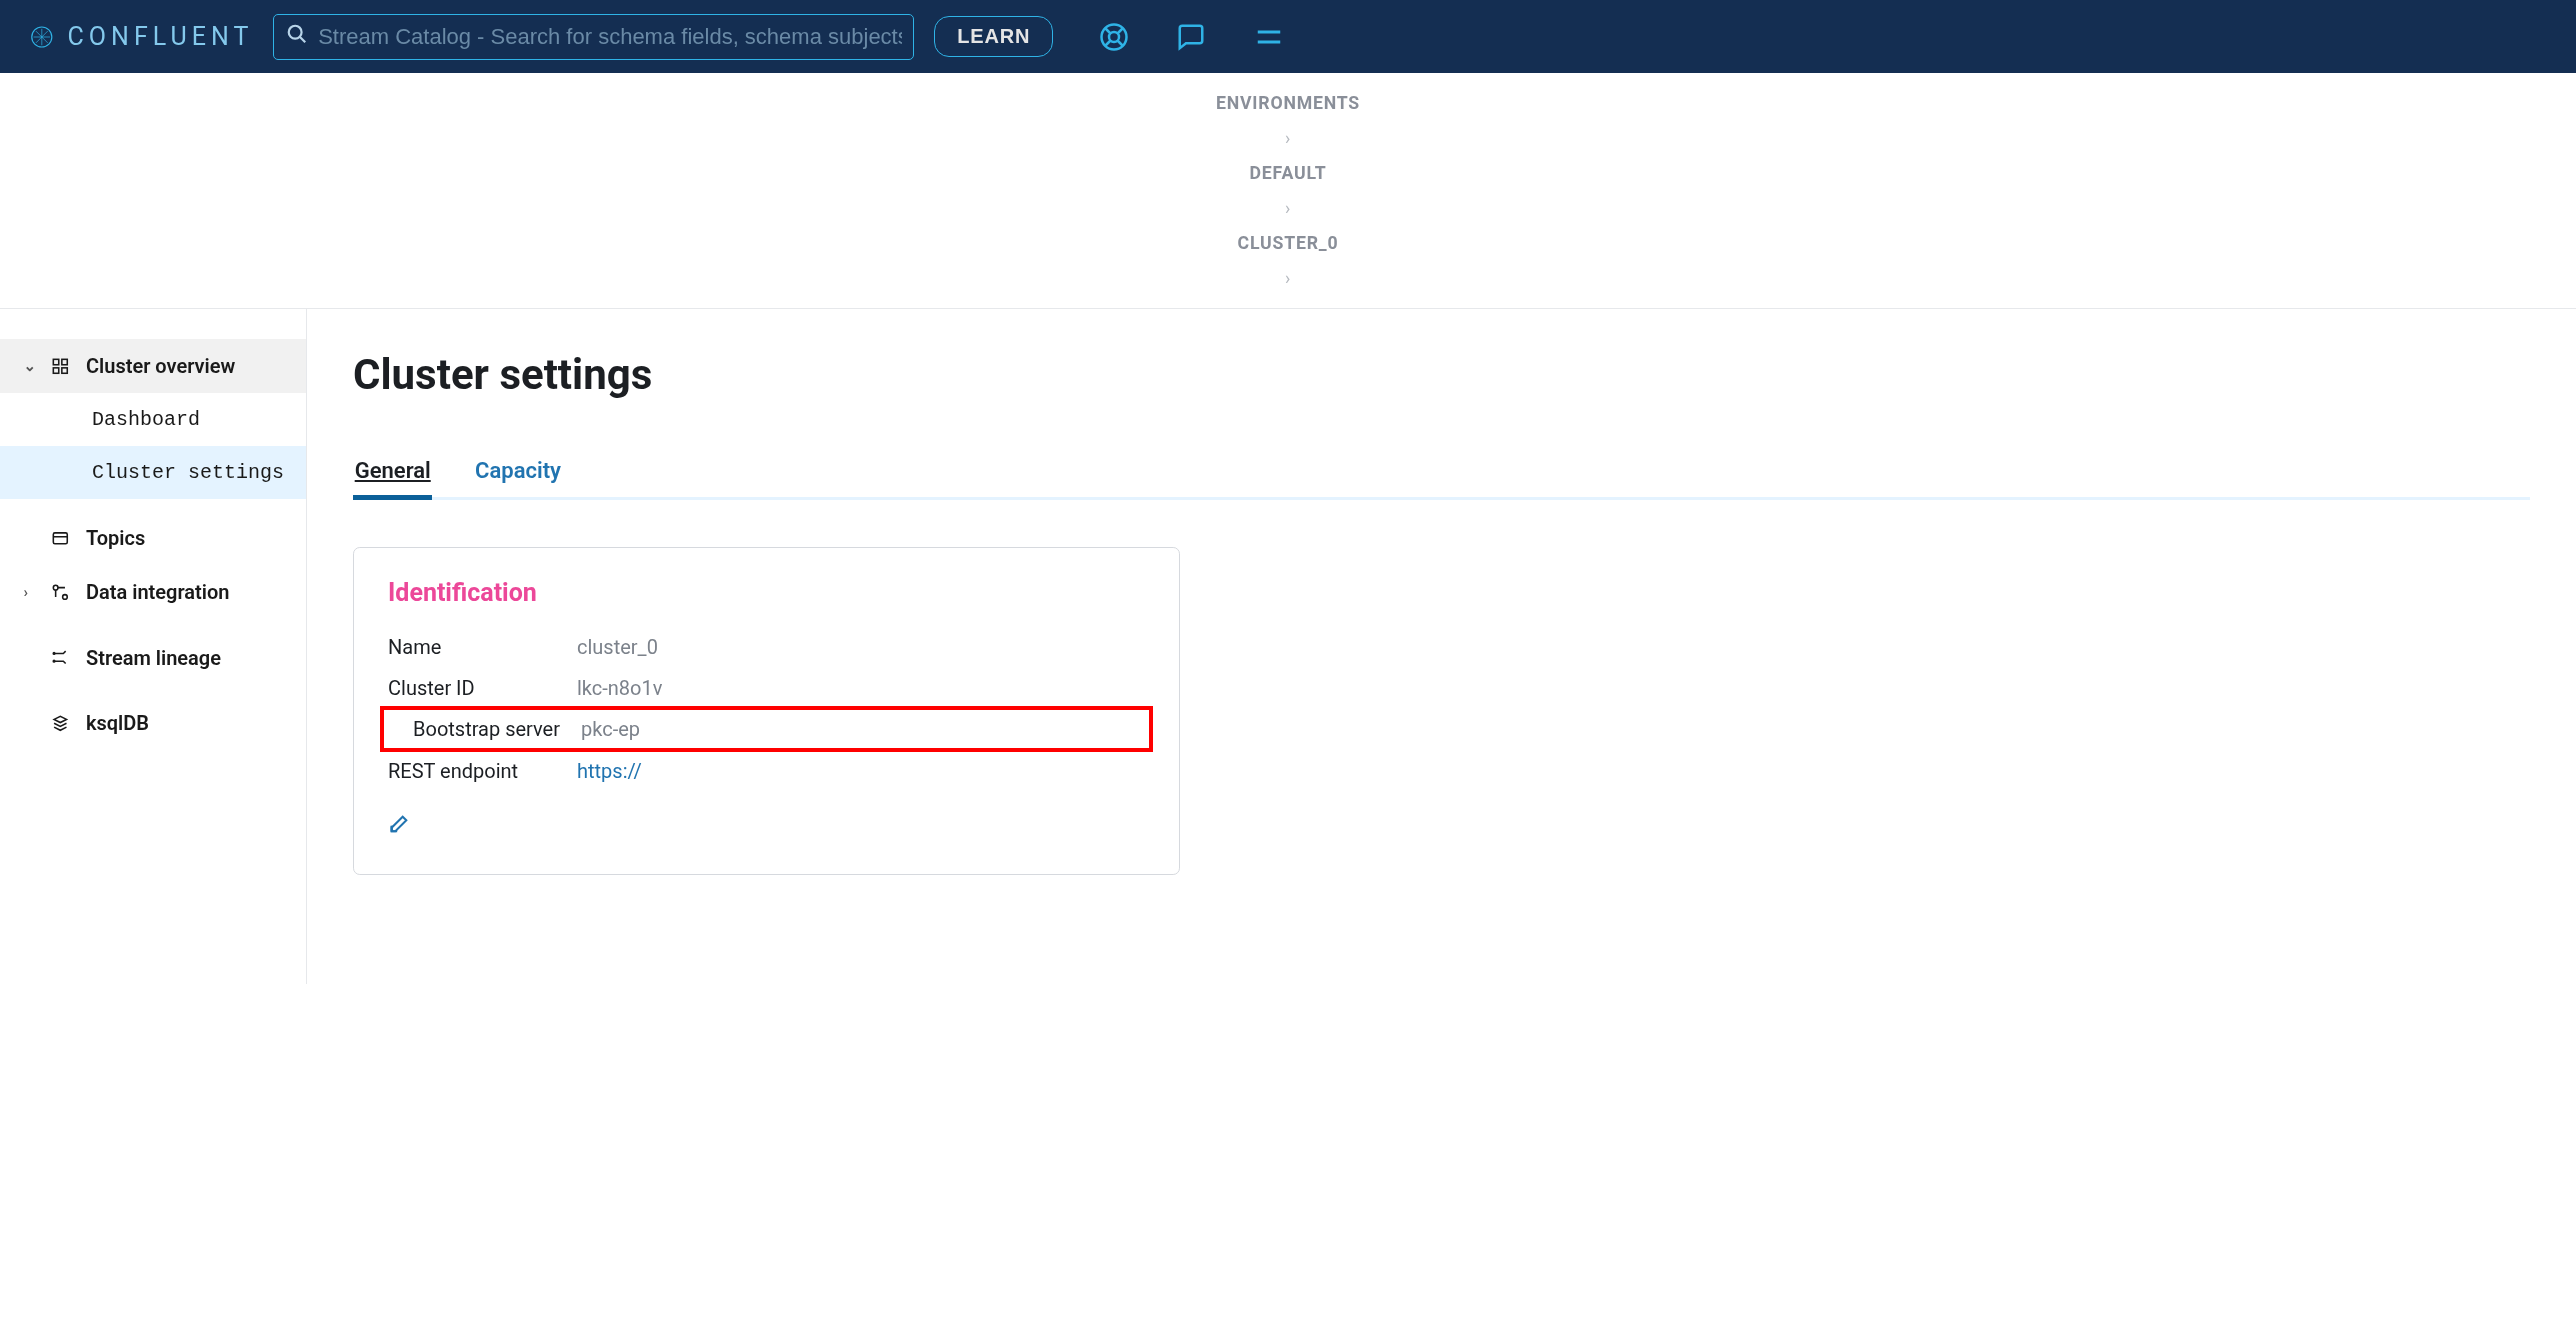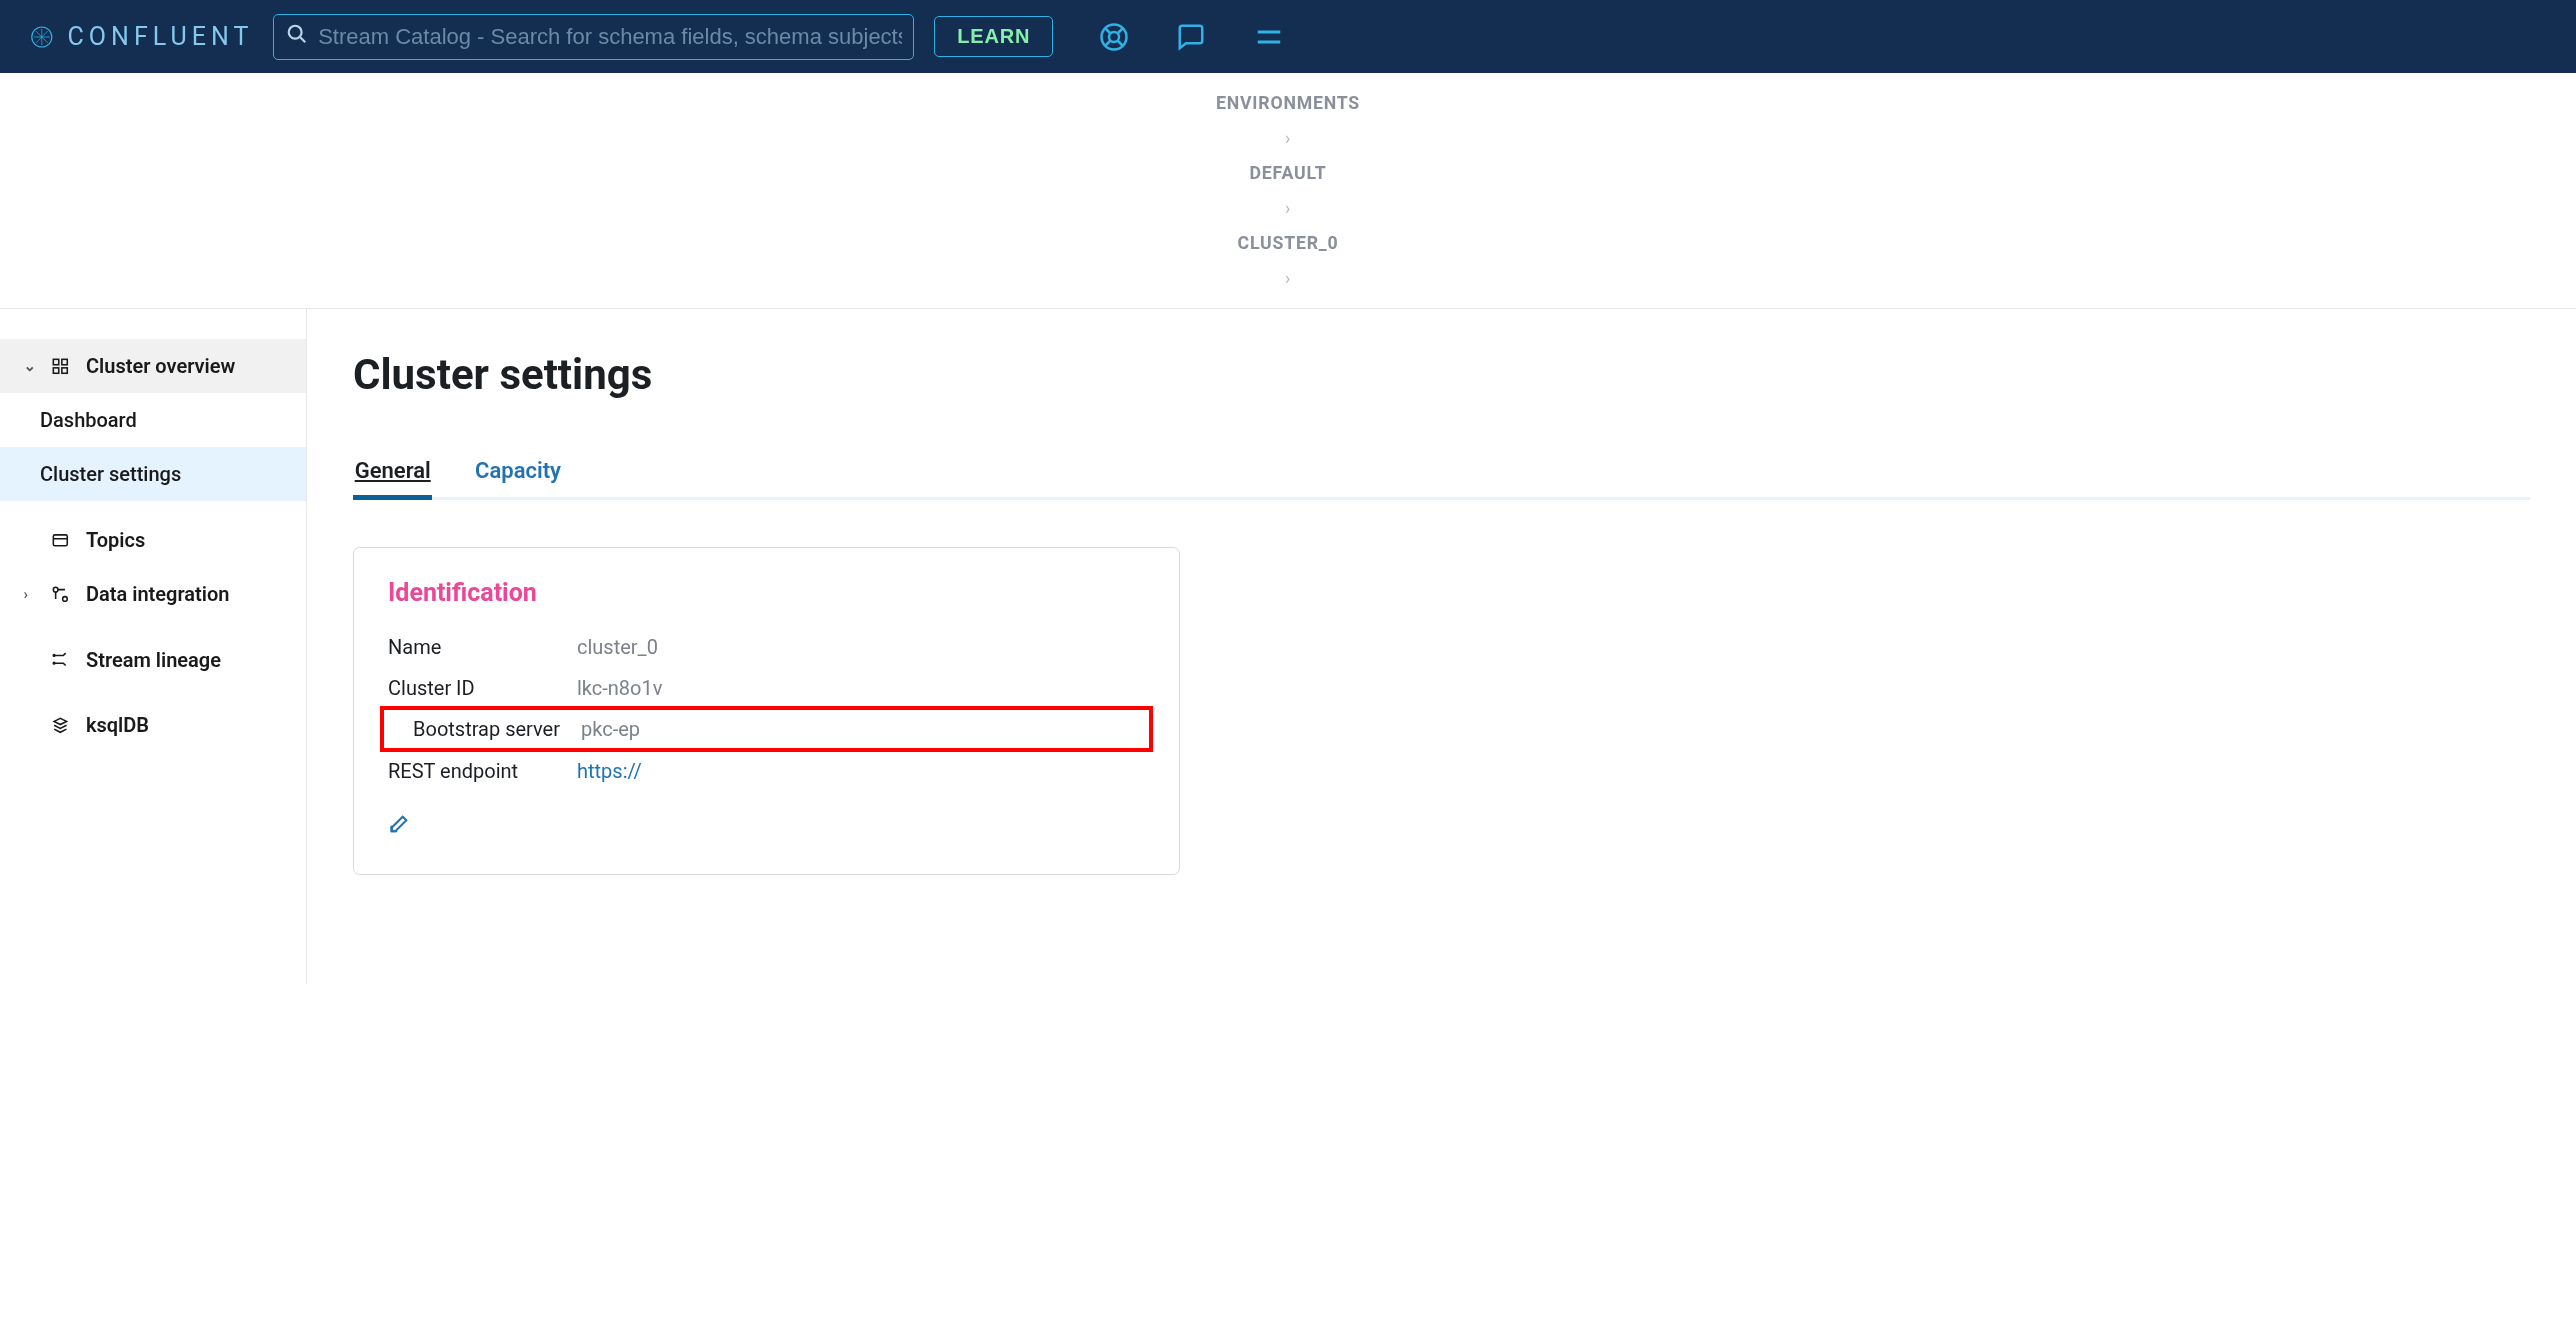--- a/index.html
+++ b/index.html
@@ -32,22 +32,22 @@
     border: none;
     outline: none;
     background: transparent;
     color: #e6f2fa;
     font-size: 22px;
   }
   .search-wrap input::placeholder { color: #6a8aa6; }
   .search-icon { margin-right: 10px; color: #b8d4e9; }
   .learn-btn {
     border: 1.7px solid #2fb3e6;
-    color: #86efac;
-    border-radius: 5px;
+    color: #e5e5e5;
+    border-radius: 15px;
     padding: 8.4px 22px;
     font-weight: 700;
     font-size: 20px;
     background: transparent;
     cursor: pointer;
     letter-spacing: 0.8px;
   }
   .header-icon {
     width: 34px; height: 34px;
     display: flex; align-items: center; justify-content: center;
@@ -81,21 +81,21 @@
   .nav-item {
     display: flex;
     align-items: center;
     gap: 13.5px;
     padding: 15px 20px 15px 23.6px;
     font-size: 20px;
     font-weight: 600;
     color: #1a1a1a;
     cursor: pointer;
   }
-  .nav-item.sub { padding-left: 40px; font-weight: 500; }
+  .nav-item.sub { padding-left: 92px; font-weight: 500; font-family: Liberation Mono, monospace; }
   .nav-item.active-parent { background: #f1f1f1; }
   .nav-item.active { background: #e4f3ff; }
   .nav-caret { width: 11.8px; display:inline-block; color:#555; font-size:15px; }
   .nav-icon { width: 23.6px; height: 23.6px; display:flex; align-items:center; justify-content:center; }
   .nav-spacer { height: 11.8px; }
   
   .main { flex: 1; padding: 41px 46px 68px 46px; }
   .page-title { font-size: 42px; font-weight: 700; color: #1c1f23; margin-bottom: 59px; }
   .tabs { display: flex; gap: 41px; border-bottom: 3.4px solid #e4f3ff; }
   .tab {

